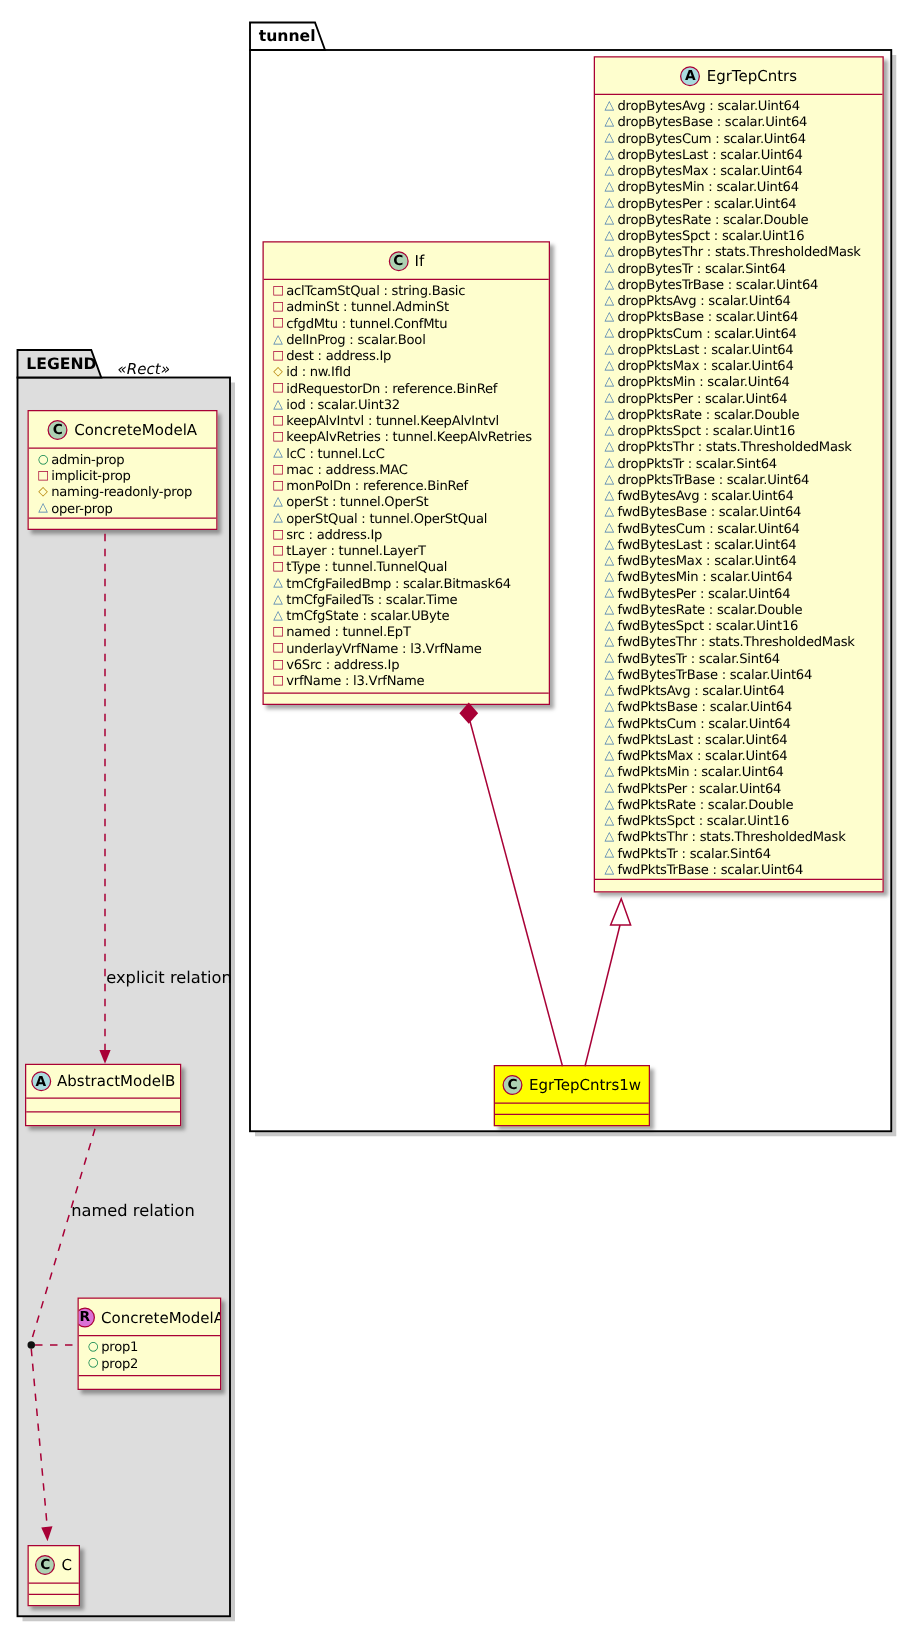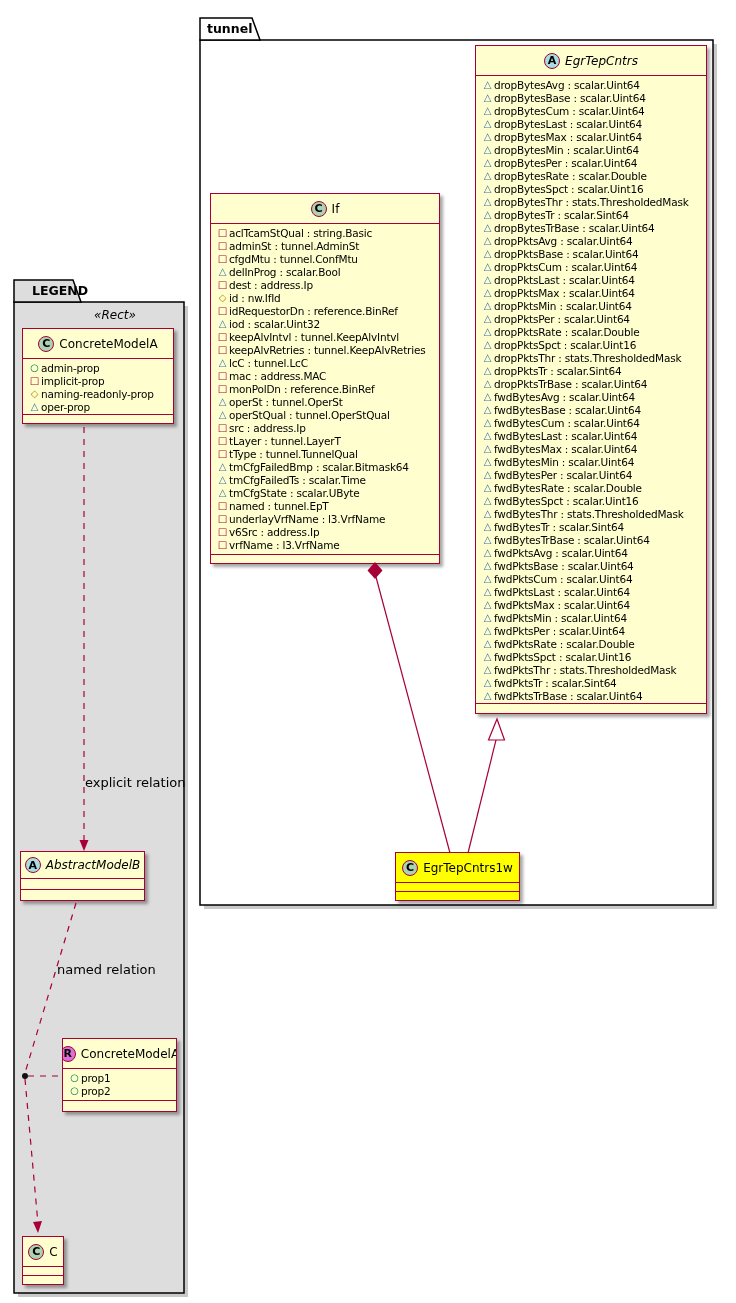--- a/index.html
+++ b/index.html
@@ -17,21 +17,21 @@
     position:absolute;z-index:2;box-sizing:border-box;
     background:#FEFECE;border:1.5px solid #A80036;
     box-shadow:3px 3px 3px rgba(0,0,0,0.35);
   }
   .uml-class.highlight{background:#FFFF00;}
   .uml-header{
     display:flex;align-items:center;justify-content:center;gap:5px;
     height:29px;overflow:hidden;
   }
   .uml-name{font-size:12px;white-space:nowrap;}
-  .italic{font-style:italic;text-align:center;}
+  .italic{text-align:center;}
   .spot{
     width:16px;height:16px;border-radius:50%;border:1px solid #A80036;
     display:inline-flex;align-items:center;justify-content:center;
     font-weight:bold;font-size:11px;flex:0 0 16px;box-sizing:border-box;
   }
   .spot-A{background:#A9DCDF;}
   .spot-C{background:#ADD1B2;}
   .spot-R{background:#DA70D6;}
   .uml-attrs{
     border-top:1px solid #A80036;box-sizing:border-box;
@@ -54,22 +54,22 @@
   <rect x="204" y="44" width="513" height="865" fill="#888888" opacity="0.45"></rect>
   <rect x="200" y="40" width="513" height="865" fill="#FFFFFF" stroke="#000000" stroke-width="1.5"></rect>
   <path d="M200,18 L252,18 L260,40 L200,40 Z" fill="#FFFFFF" stroke="#000000" stroke-width="1.5"></path>
 
   <rect x="18" y="306" width="170" height="991" fill="#888888" opacity="0.45"></rect>
   <rect x="14" y="302" width="170" height="991" fill="#DDDDDD" stroke="#000000" stroke-width="1.5"></rect>
   <path d="M14,280 L73,280 L81,302 L14,302 Z" fill="#DDDDDD" stroke="#000000" stroke-width="1.5"></path>
 </svg>
 
 <div class="pkg-label" style="left:207px;top:21px;text-align:center;">tunnel</div>
-<div class="pkg-label" style="left:32px;top:283px;">LEGEND</div>
-<div class="stereotype" style="left:14px;top:308px;width:202px;">«Rect»</div>
+<div class="pkg-label" style="left:21px;top:283px;">LEGEND</div>
+<div class="stereotype" style="left:14px;top:288px;width:202px;">«Rect»</div>
 
 <div class="uml-class" style="left:475px;top:45px;width:232px;">
   <div class="uml-header">
     <span class="spot spot-A">A</span>
     <span class="uml-name italic">EgrTepCntrs</span>
   </div>
   <div class="uml-attrs" style="height:628px;">
       <div class="attr-row">
         <span class="ic ic-triangle">△</span>
         <span class="attr-text">dropBytesAvg : scalar.Uint64</span>

